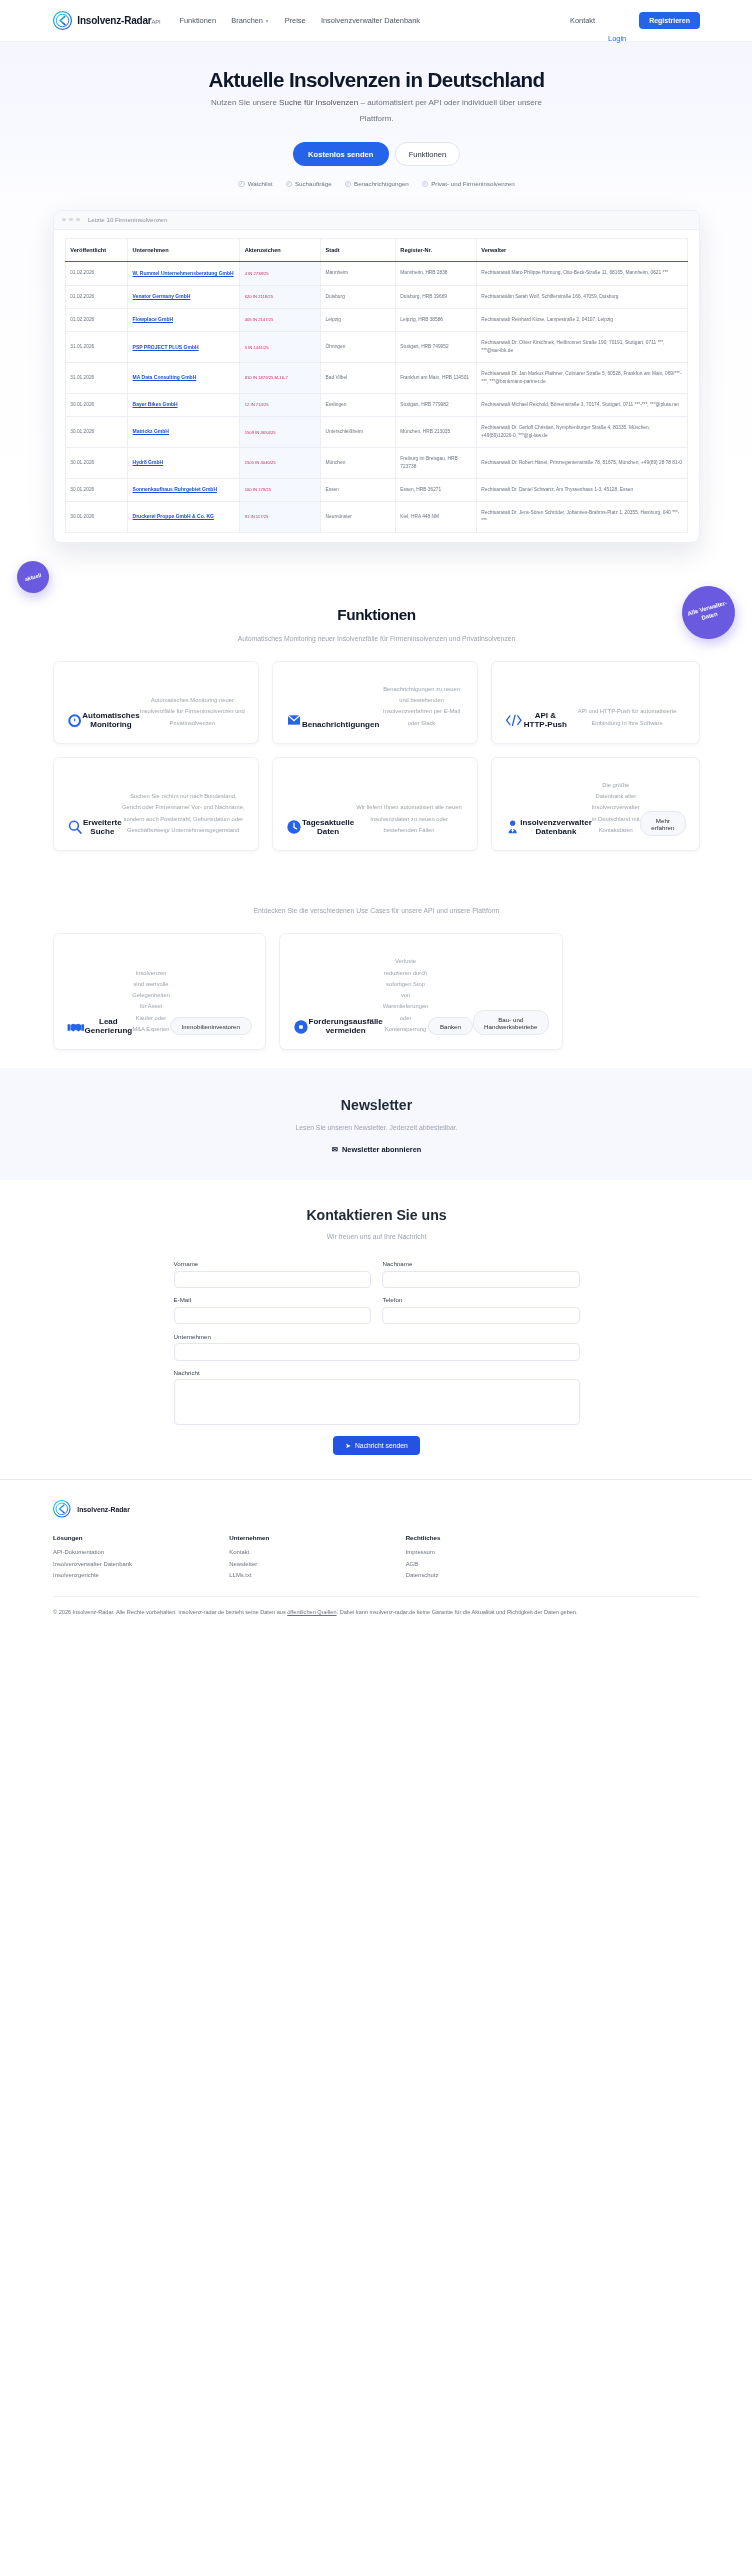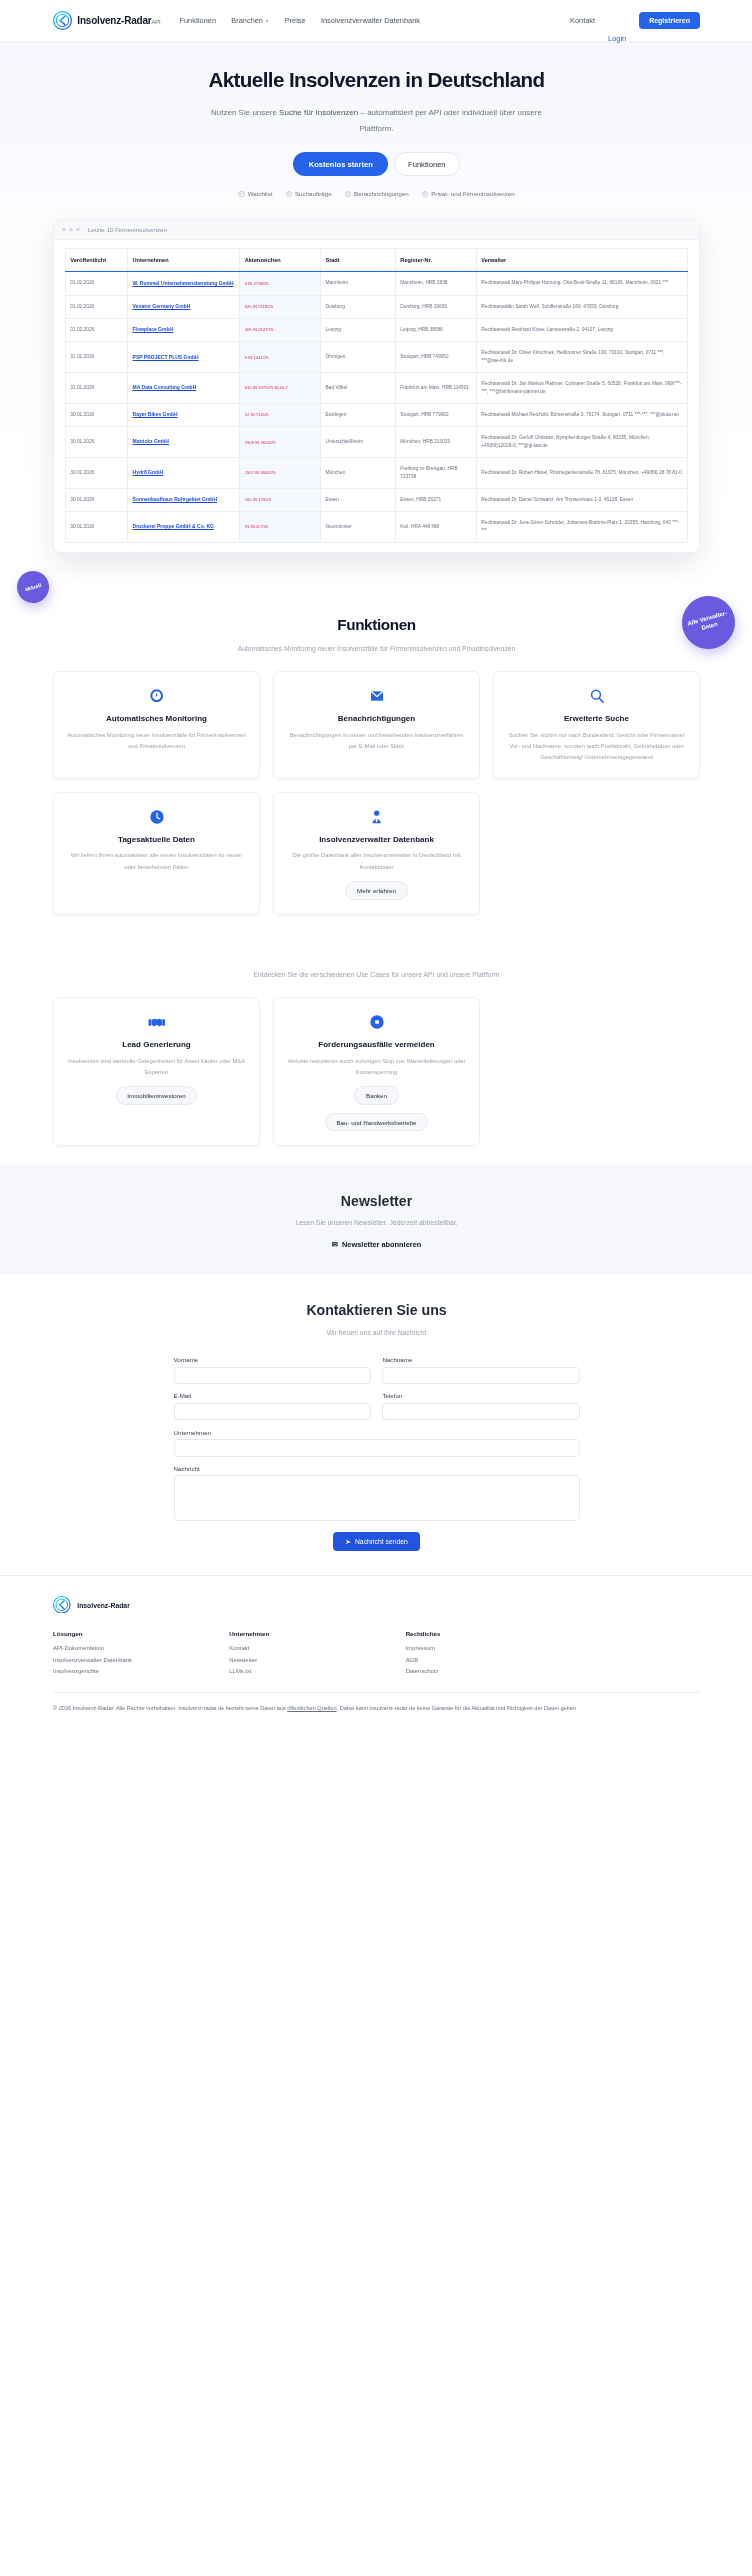--- a/index.html
+++ b/index.html
@@ -42,21 +42,21 @@
   
   .hero {
     background: linear-gradient(180deg,#f6f7fe 0%, #f8f9ff 55%, #fdfdff 100%);
     padding: 26px 0 22.3px;
     text-align: center;
   }
   .hero h1 {
     font-size: 20.6px; font-weight: bold; color: #0f172a; letter-spacing: -0.6px;
   }
   .hero-sub {
-    margin: 13px auto 0; max-width: 365px; font-size: 8px; color: #6b7280;
+    margin: 3px auto 0; max-width: 365px; font-size: 8px; color: #6b7280;
     line-height: 2.0;
   }
   .hero-sub .hl { color: #4b5563; }
   .hero-btns { margin-top: 15.3px; display: flex; justify-content: center; gap: 5.9px; }
   .btn-primary {
     background: #2563eb; color: #fff; font-size: 7.6px; font-weight: bold;
     padding: 6.5px 15.3px; border-radius: 13px; border: none; cursor: pointer;
   }
   .btn-outline {
     background: #fff; color: #1f2937; font-size: 7.6px;
@@ -128,21 +128,21 @@
   }
   .section-sub { margin-top: 10.6px; font-size: 6.8px; color: #9ca3af; }
 
   .cards {
     margin-top: 19px; display: grid; grid-template-columns: repeat(3,1fr); gap: 13px;
   }
   .card {
     background: #fff; border: 0.6px solid #edeff5; border-radius: 6.5px;
     padding: 15.3px 13px 14px; text-align: center;
     box-shadow: 0 1.2px 3.5px rgba(20,25,60,.035);
-    display: flex; flex-direction: column; align-items: center;
+    display: flex; flex-direction: row; align-items: flex-end;
   }
   .card-icon { color: #2563eb; height: 17.6px; display: flex; align-items: center; }
   .card h3 {
     margin-top: 9.4px; font-size: 8px; font-weight: bold; color: #0f172a;
   }
   .card p {
     margin-top: 6.5px; font-size: 5.8px; color: #9ca3af; line-height: 1.95;
   }
   .pillbtn {
     margin-top: 8.2px; background: #f7f8fb; border: 0.6px solid #e6e8f0;
@@ -231,21 +231,21 @@
     <button class="btn-register">Registrieren</button>
   </div>
 </div>
 
 <section class="hero">
   <h1>Aktuelle Insolvenzen in Deutschland</h1>
   <p class="hero-sub">
     <span>Nutzen Sie unsere </span><a class="hl" href="#">Suche für Insolvenzen</a><span> – automatisiert per API oder individuell über unsere Plattform.</span>
   </p>
   <div class="hero-btns">
-    <button class="btn-primary">Kostenlos starten</button>
+    <button class="btn-primary">Kostenlos senden</button>
     <button class="btn-outline">Funktionen</button>
   </div>
   <div class="hero-feats">
     <span class="hero-feat">
         <span class="chk">✓</span>
         <span>Watchlist</span>
       </span>
     <span class="hero-feat">
         <span class="chk">✓</span>
         <span>Suchaufträge</span>
@@ -395,20 +395,31 @@
       </div>
       <div class="card">
         <div class="card-icon">
           <svg width="16" height="16" viewBox="0 0 24 24" fill="currentColor">
             <path d="M3 5h18v14H3z"></path>
             <path d="M3 5l9 8 9-8" fill="none" stroke="#fff" stroke-width="2"></path>
           </svg>
         </div>
         <h3>Benachrichtigungen</h3>
         <p>Benachrichtigungen zu neuen und bestehenden Insolvenzverfahren per E-Mail oder Slack</p>
+      </div>
+      <div class="card">
+        <div class="card-icon">
+          <svg width="17.6" height="16.5" viewBox="0 0 32 24" fill="none" stroke="currentColor" stroke-width="2.3" stroke-linecap="round" stroke-linejoin="round">
+            <path d="M9 4 L3 12 L9 20"></path>
+            <path d="M23 4 L29 12 L23 20"></path>
+            <path d="M18.5 2.5 L13.5 21.5"></path>
+          </svg>
+        </div>
+        <h3>API &amp; HTTP-Push</h3>
+        <p>API und HTTP-Push für automatisierte Einbindung in Ihre Software</p>
       </div>
       <div class="card">
         <div class="card-icon">
           <svg width="16" height="16" viewBox="0 0 24 24" fill="none" stroke="currentColor" stroke-width="2.3" stroke-linecap="round">
             <circle cx="10.5" cy="10" r="6.6"></circle>
             <path d="M15.3 15 L21 21.2"></path>
           </svg>
         </div>
         <h3>Erweiterte Suche</h3>
         <p>Suchen Sie nichtm nur nach Bundesland, Gericht oder Firmenname/ Vor- und Nachname, sondern auch Postleitzahl, Geburtsdatum oder Geschäftszweig/ Unternehmensgegenstand</p>

